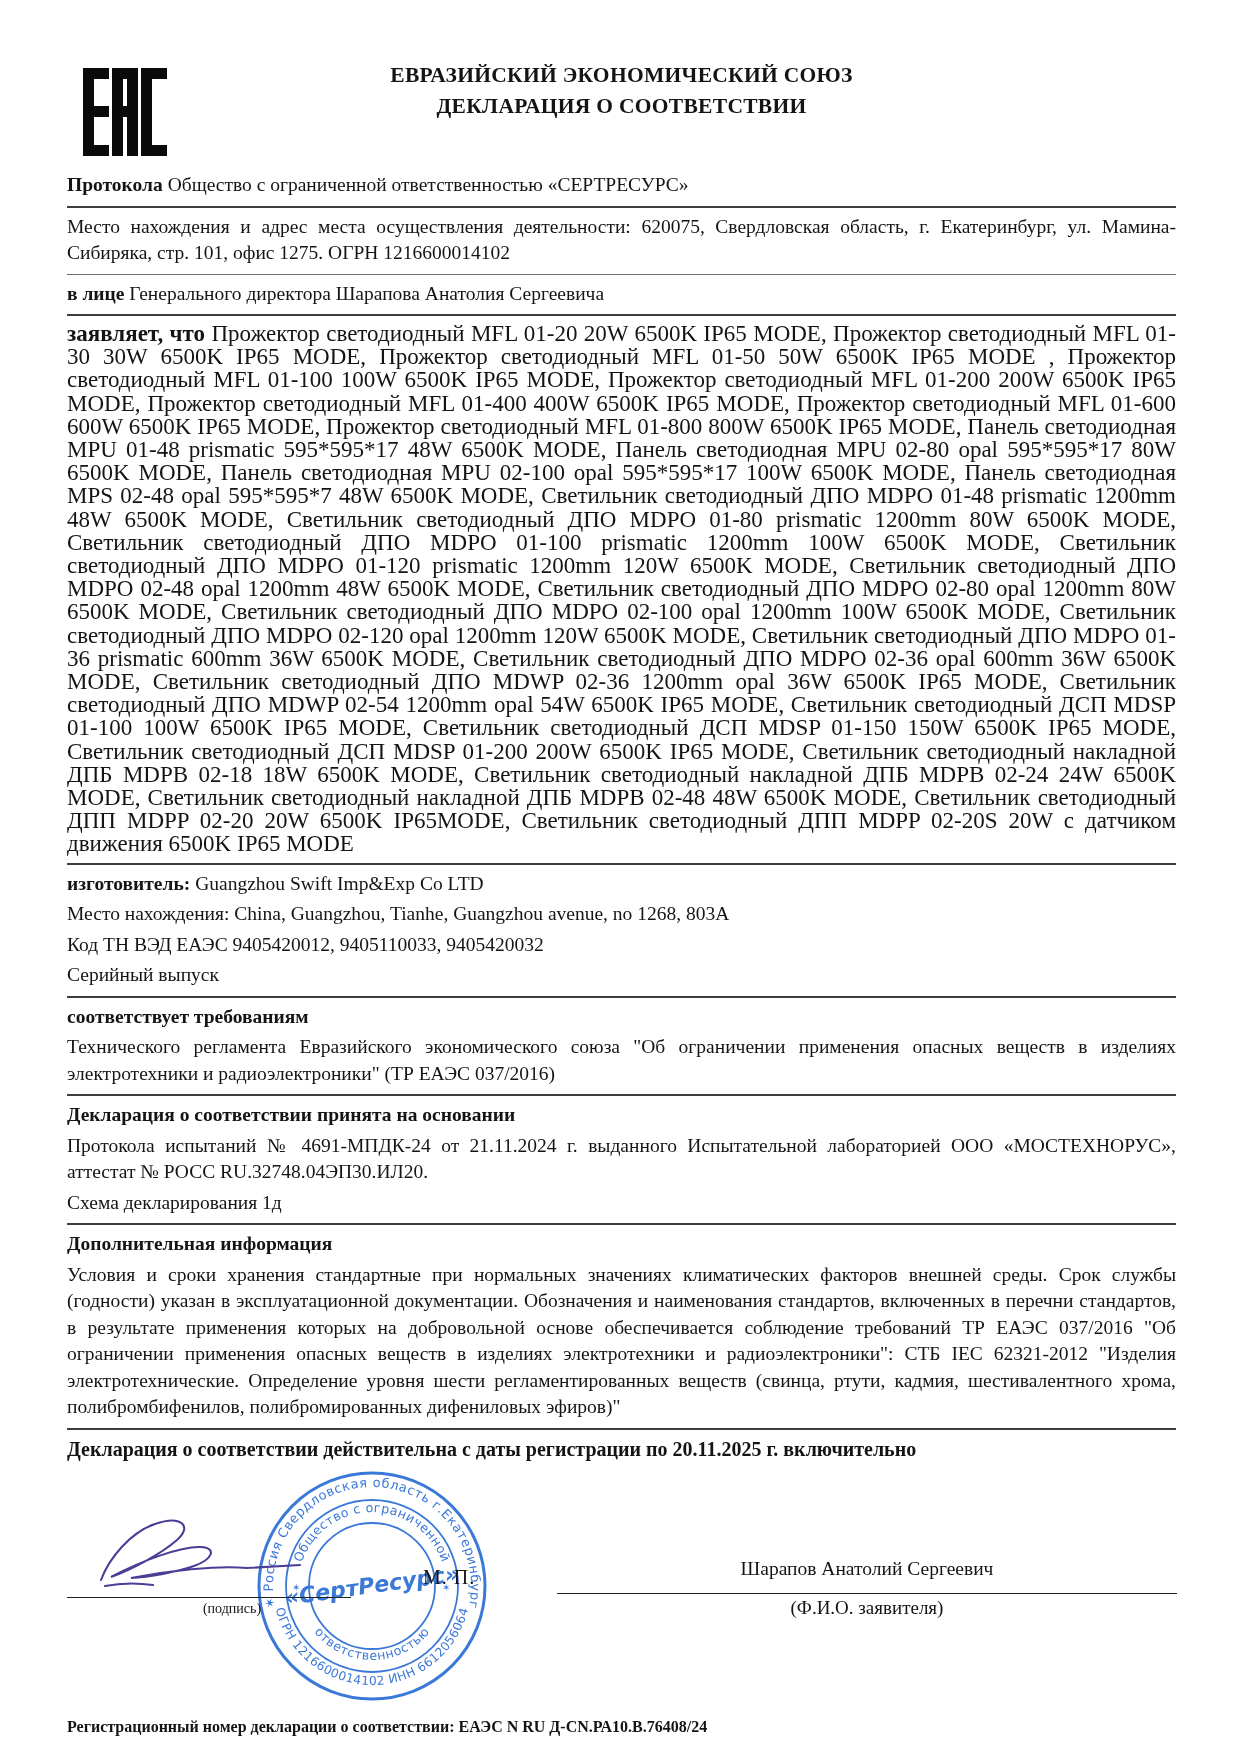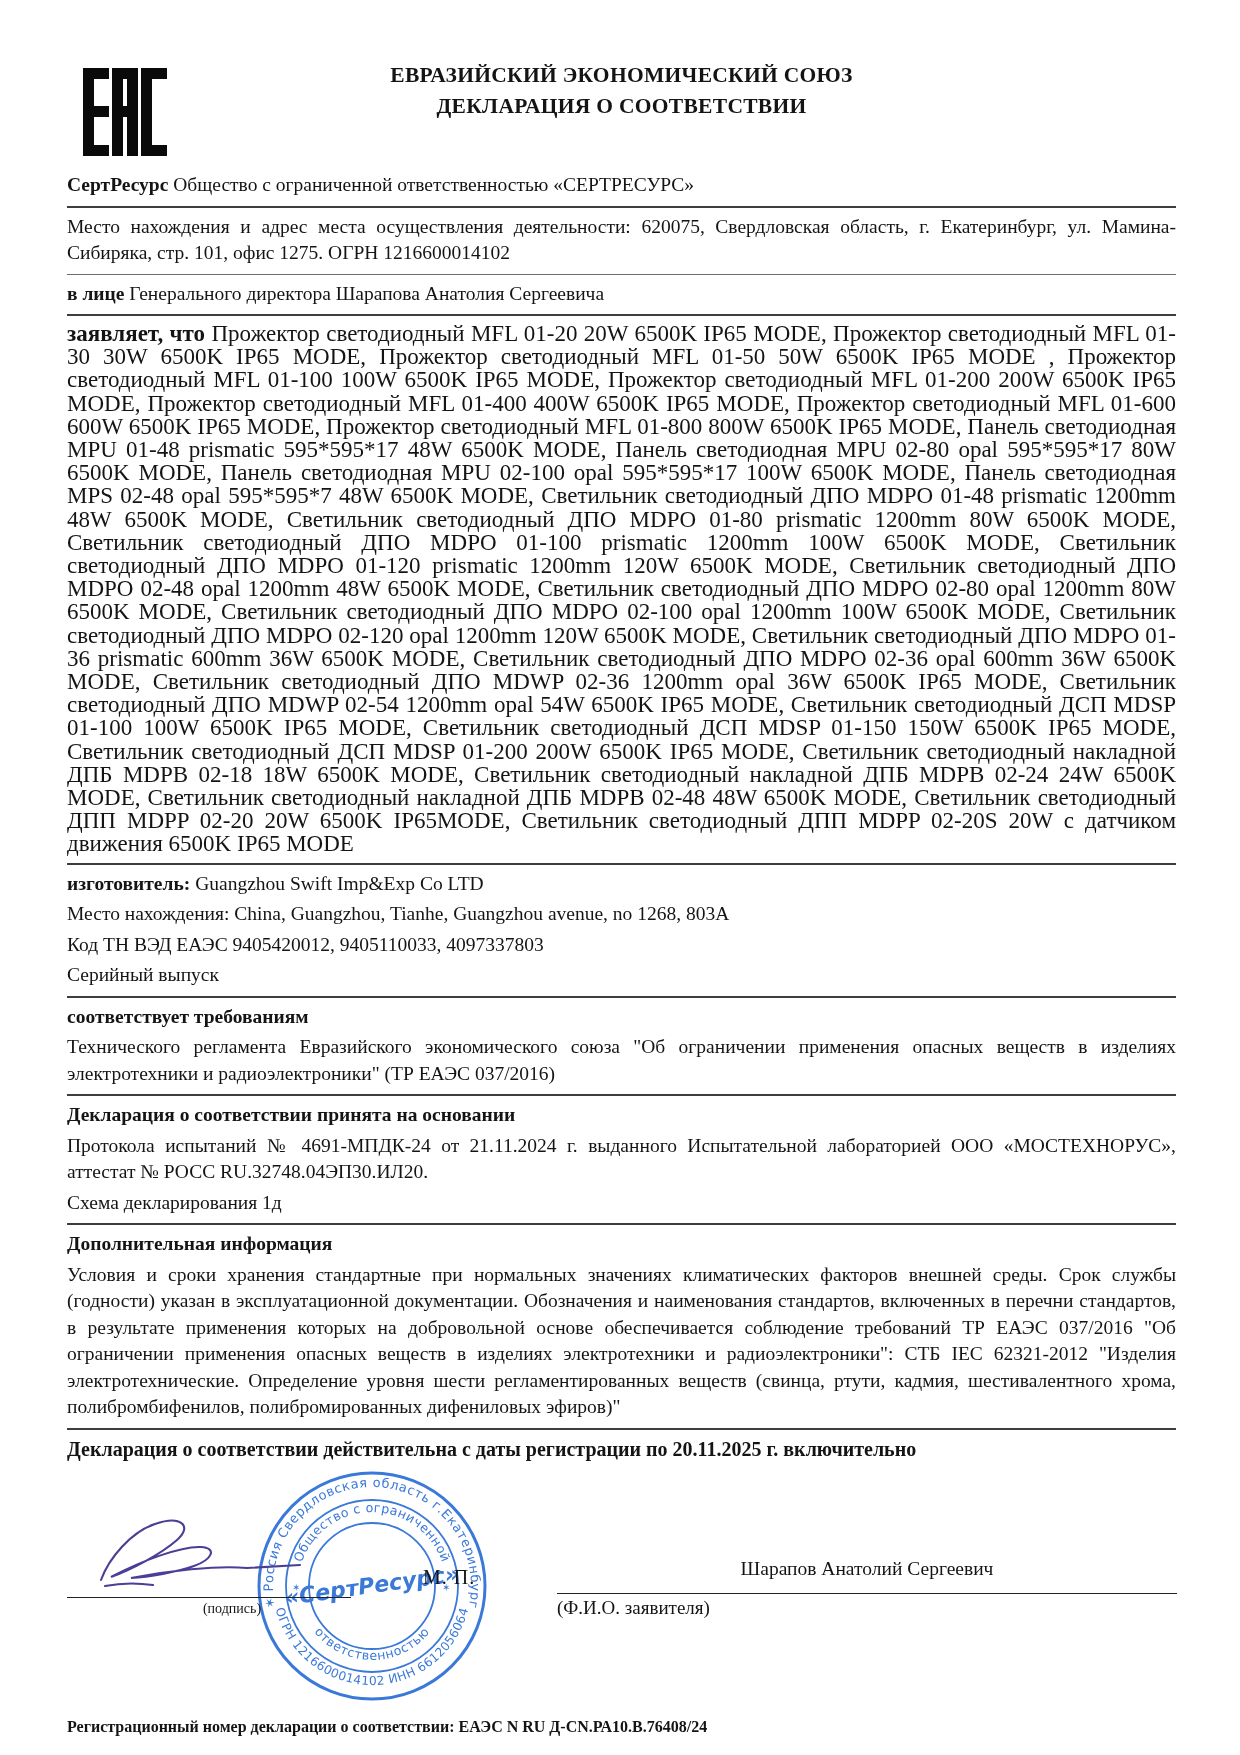--- a/index.html
+++ b/index.html
@@ -24,21 +24,21 @@
   .validity { margin-top:6px; font-size:20px; }
 
   .sig-area { position:relative; height:250px; margin-top:4px; }
   .stamp { position:absolute; left:185px; top:0; width:240px; height:240px; opacity:0.92; }
   .sig-svg { position:absolute; left:28px; top:50px; width:212px; height:88px; }
   .sig-line-left { position:absolute; left:0; top:131px; width:284px; border-top:1.7px solid #222; }
   .cap-left { position:absolute; left:90px; top:135px; width:150px; text-align:center; font-size:14px; }
   .mp { position:absolute; left:356px; top:100px; font-size:20px; letter-spacing:1px; }
   .name-right { position:absolute; left:490px; top:92px; width:620px; text-align:center; font-size:19.5px; }
   .sig-line-right { position:absolute; left:490px; top:127px; width:620px; border-top:1.7px solid #222; }
-  .cap-right { position:absolute; left:490px; top:131px; width:620px; text-align:left; font-size:19px; }
+  .cap-right { position:absolute; left:490px; top:131px; width:620px; text-align:center; font-size:19px; }
 
   .footer-line { font-size:16px; font-weight:bold; }
   .footer-line.reg { margin-top:2px; }
   .footer-line.date { margin-top:31px; }
 
   .stamp text { fill:#2b6ed6; font-family:"DejaVu Sans", sans-serif; }
   .stamp circle { fill:none; stroke:#2b6ed6; }
 </style>
 </head>
 <body>
@@ -60,35 +60,35 @@
           <rect x="58" y="0" width="26" height="11"></rect>
           <rect x="58" y="77" width="26" height="11"></rect>
       </g>
     </svg>
     <div class="titles">
       <div>ЕВРАЗИЙСКИЙ ЭКОНОМИЧЕСКИЙ СОЮЗ</div>
       <div>ДЕКЛАРАЦИЯ О СООТВЕТСТВИИ</div>
     </div>
   </div>
 
-  <p class="line"><b>СертРесурс</b> <span>Общество с ограниченной ответственностью «СЕРТРЕСУРС»</span></p>
+  <p class="line"><b>Протокола</b> <span>Общество с ограниченной ответственностью «СЕРТРЕСУРС»</span></p>
   <div class="rule"></div>
 
   <p class="line just">Место нахождения и адрес места осуществления деятельности: 620075, Свердловская область, г. Екатеринбург, ул. Мамина-Сибиряка, стр. 101, офис 1275. ОГРН 1216600014102</p>
   <div class="rule thin"></div>
 
   <p class="line"><b>в лице</b> <span>Генерального директора Шарапова Анатолия Сергеевича</span></p>
   <div class="rule"></div>
 
   <p class="products just"><b>заявляет, что</b> <span>Прожектор светодиодный MFL 01-20 20W 6500K IP65 MODE, Прожектор светодиодный MFL 01-30 30W 6500K IP65 MODE, Прожектор светодиодный MFL 01-50 50W 6500K IP65 MODE , Прожектор светодиодный MFL 01-100 100W 6500K IP65 MODE, Прожектор светодиодный MFL 01-200 200W 6500K IP65 MODE, Прожектор светодиодный MFL 01-400 400W 6500K IP65 MODE, Прожектор светодиодный MFL 01-600 600W 6500K IP65 MODE, Прожектор светодиодный MFL 01-800 800W 6500K IP65 MODE, Панель светодиодная MPU 01-48 prismatic 595*595*17 48W 6500K MODE, Панель светодиодная MPU 02-80 opal 595*595*17 80W 6500K MODE, Панель светодиодная MPU 02-100 opal 595*595*17 100W 6500K MODE, Панель светодиодная MPS 02-48 opal 595*595*7 48W 6500K MODE, Светильник светодиодный ДПО MDPO 01-48 prismatic 1200mm 48W 6500K MODE, Светильник светодиодный ДПО MDPO 01-80 prismatic 1200mm 80W 6500K MODE, Светильник светодиодный ДПО MDPO 01-100 prismatic 1200mm 100W 6500K MODE, Светильник светодиодный ДПО MDPO 01-120 prismatic 1200mm 120W 6500K MODE, Светильник светодиодный ДПО MDPO 02-48 opal 1200mm 48W 6500K MODE, Светильник светодиодный ДПО MDPO 02-80 opal 1200mm 80W 6500K MODE, Светильник светодиодный ДПО MDPO 02-100 opal 1200mm 100W 6500K MODE, Светильник светодиодный ДПО MDPO 02-120 opal 1200mm 120W 6500K MODE, Светильник светодиодный ДПО MDPO 01-36 prismatic 600mm 36W 6500K MODE, Светильник светодиодный ДПО MDPO 02-36 opal 600mm 36W 6500K MODE, Светильник светодиодный ДПО MDWP 02-36 1200mm opal 36W 6500K IP65 MODE, Светильник светодиодный ДПО MDWP 02-54 1200mm opal 54W 6500K IP65 MODE, Светильник светодиодный ДСП MDSP 01-100 100W 6500K IP65 MODE, Светильник светодиодный ДСП MDSP 01-150 150W 6500K IP65 MODE, Светильник светодиодный ДСП MDSP 01-200 200W 6500K IP65 MODE, Светильник светодиодный накладной ДПБ MDPB 02-18 18W 6500K MODE, Светильник светодиодный накладной ДПБ MDPB 02-24 24W 6500K MODE, Светильник светодиодный накладной ДПБ MDPB 02-48 48W 6500K MODE, Светильник светодиодный ДПП MDPP 02-20 20W 6500K IP65MODE, Светильник светодиодный ДПП MDPP 02-20S 20W с датчиком движения 6500K IP65 MODE</span></p>
   <div class="rule"></div>
 
   <p class="line"><b>изготовитель:</b> <span>Guangzhou Swift Imp&amp;Exp Co LTD</span></p>
   <p class="line">Место нахождения: China, Guangzhou, Tianhe, Guangzhou avenue, no 1268, 803A</p>
-  <p class="line">Код ТН ВЭД ЕАЭС 9405420012, 9405110033, 4097337803</p>
+  <p class="line">Код ТН ВЭД ЕАЭС 9405420012, 9405110033, 9405420032</p>
   <p class="line">Серийный выпуск</p>
   <div class="rule"></div>
 
   <p class="line"><b>соответствует требованиям</b></p>
   <p class="line just">Технического регламента Евразийского экономического союза "Об ограничении применения опасных веществ в изделиях электротехники и радиоэлектроники" (ТР ЕАЭС 037/2016)</p>
   <div class="rule"></div>
 
   <p class="line"><b>Декларация о соответствии принята на основании</b></p>
   <p class="line just">Протокола испытаний № 4691-МПДК-24 от 21.11.2024 г. выданного Испытательной лабораторией ООО «МОСТЕХНОРУС», аттестат № РОСС RU.32748.04ЭП30.ИЛ20.</p>
   <p class="line">Схема декларирования 1д</p>

